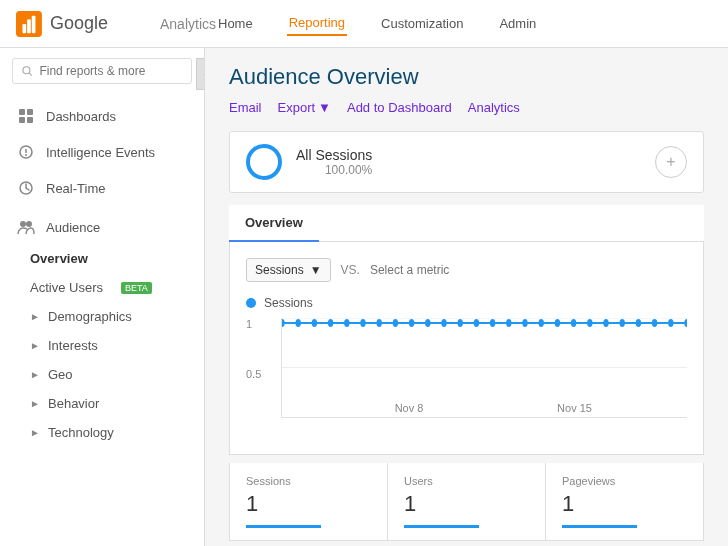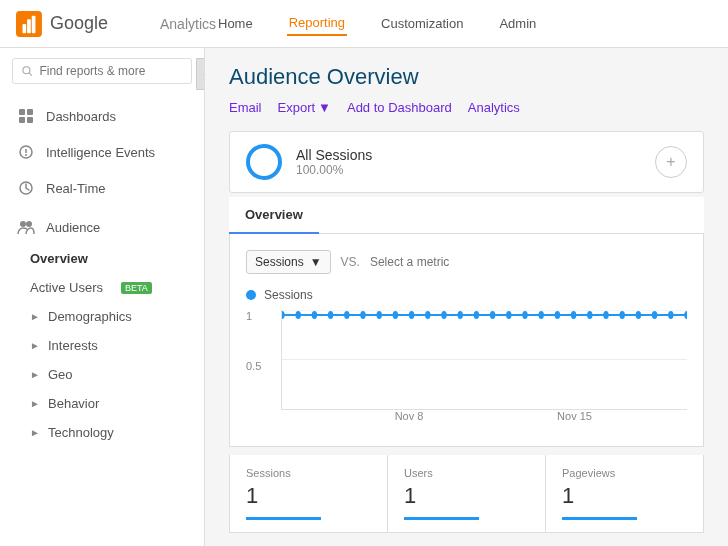--- a/index.html
+++ b/index.html
@@ -230,24 +230,25 @@
     .export-btn {
       display: flex;
       align-items: center;
       gap: 3px;
     }
 
     .segment-row {
       display: flex;
       align-items: center;
       background: #fff;
-      margin: 0 24px 4px;
+      margin: 0 24px 12px;
       border: 1px solid #ddd;
       border-radius: 3px;
       padding: 12px 16px;
+      text-align: right;
     }
     .segment-circle {
       width: 36px;
       height: 36px;
       border: 4px solid #2196f3;
       border-radius: 50%;
       margin-right: 14px;
       flex-shrink: 0;
     }
     .segment-info {}
@@ -356,21 +357,21 @@
       top: 0;
       bottom: 20px;
       border-left: 1px solid #e0e0e0;
       border-bottom: 1px solid #e0e0e0;
     }
 
     .x-labels {
       position: absolute;
       left: 35px;
       right: 0;
-      bottom: 0;
+      bottom: 16px;
       height: 20px;
       display: flex;
       justify-content: space-around;
       font-size: 11px;
       color: #888;
       text-align: right;
     }
 
     .stats-row {
       display: flex;

